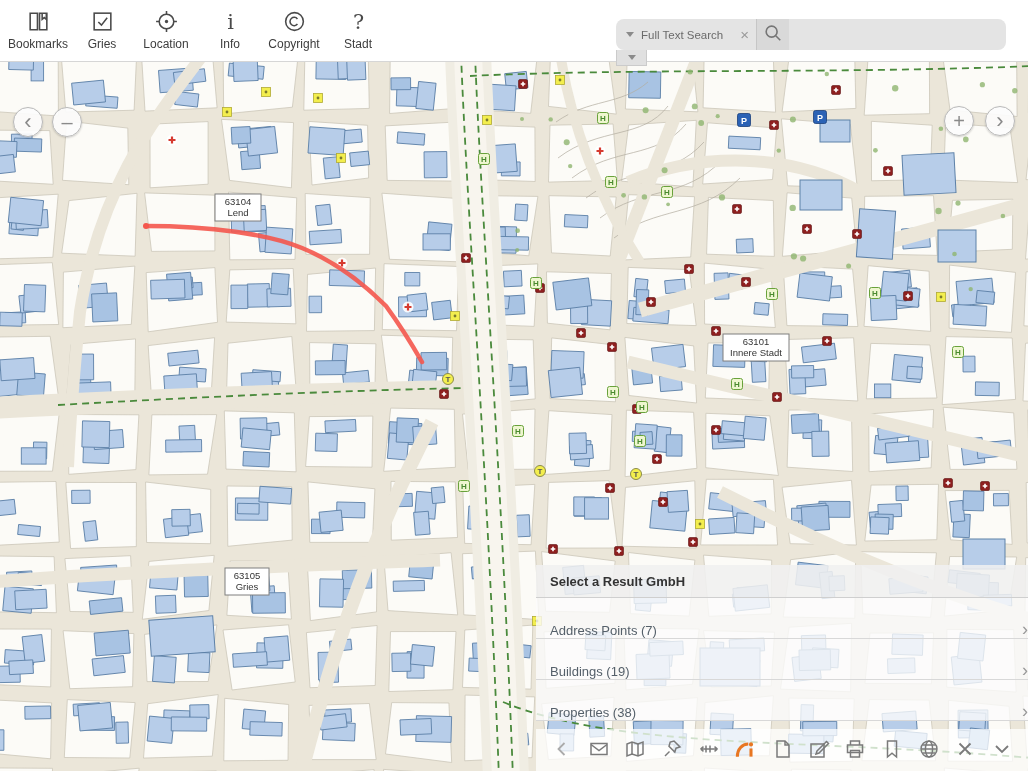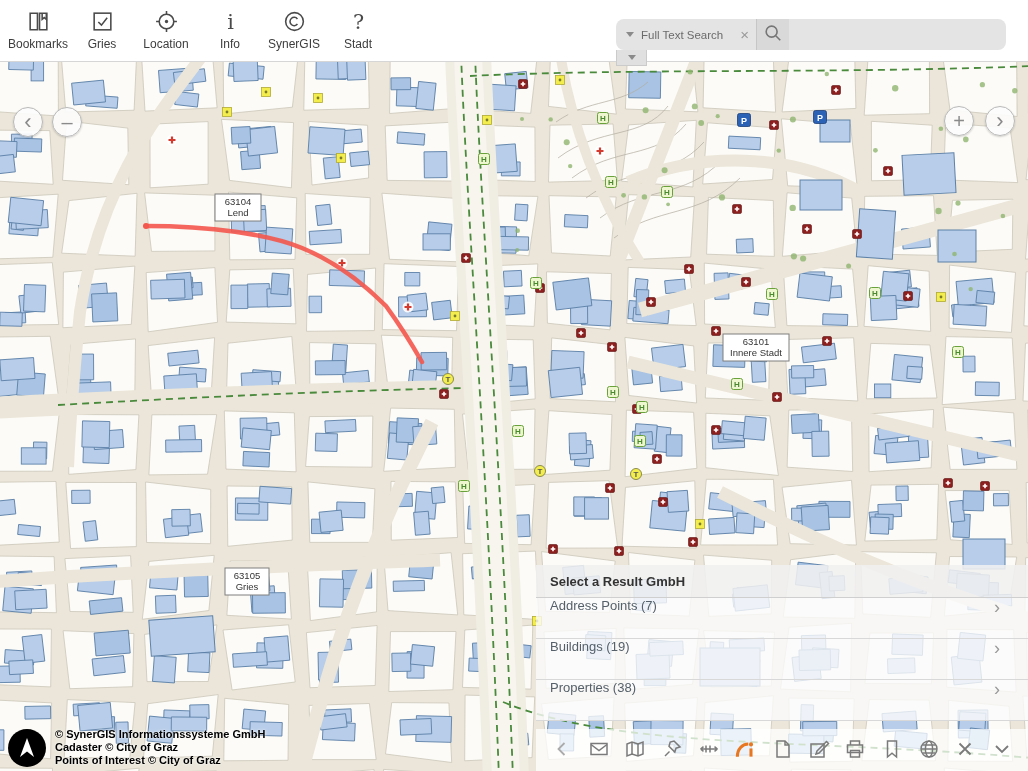--- a/index.html
+++ b/index.html
@@ -33,21 +33,21 @@
 
   .nav{position:absolute;width:30px;height:30px;border-radius:50%;background:rgba(252,252,252,.92);border:1px solid #b9b9b9;color:#8a8a8a;display:flex;align-items:center;justify-content:center;cursor:pointer;box-shadow:0 1px 2px rgba(0,0,0,.18);font-size:20px;line-height:1;padding:0;font-family:"Liberation Sans",sans-serif}
   .nav-prev{left:13px;top:45px;font-size:22px}
   .nav-zoomout{left:52px;top:45px}
   .nav-zoomin{right:54px;top:44px}
   .nav-next{right:13px;top:44px;font-size:22px}
 
   
   .rpanel{position:absolute;right:0;top:503px;width:492px;z-index:5}
   .rheader{height:33px;background:rgba(240,240,240,.88);border-bottom:1px solid #cfcfcf;display:flex;align-items:center;padding:0 14px;font-size:13px;font-weight:bold;color:#333}
-  .ritem{height:41px;background:rgba(251,251,251,.8);border-bottom:1px solid #d8d8d8;display:flex;align-items:flex-start;justify-content:space-between;padding:0 28px 0 14px;font-size:13px;color:#55606a;cursor:pointer}
+  .ritem{height:41px;background:rgba(251,251,251,.8);border-bottom:1px solid #d8d8d8;display:flex;align-items:flex-end;justify-content:space-between;padding:0 0 0 14px;font-size:13px;color:#55606a;cursor:pointer}
   .rchev{color:#999;font-size:18px;line-height:1}
 
   
   .btoolbar{position:absolute;right:0;bottom:0;width:492px;height:42px;background:rgba(255,255,255,.74);display:flex;align-items:center;justify-content:space-between;padding:0 10px;z-index:6}
   .bicon{width:32px;height:32px;display:flex;align-items:center;justify-content:center;color:#7a7a7a;cursor:pointer;background:none;border:none;padding:0}
   .bicon.dim{color:#ababab}
 
   
   .attrib{position:absolute;left:8px;bottom:4px;display:flex;align-items:center;gap:9px;z-index:6}
   .logo{width:38px;height:38px;border-radius:50%;background:#000;display:flex;align-items:center;justify-content:center;flex:none}
@@ -102,21 +102,21 @@
         <span class="tlabel">Info</span>
       </button>
 
       <button class="tool">
         <span>
           <svg width="25" height="25" viewBox="0 0 24 24" fill="none" stroke="currentColor" stroke-width="1.5">
               <circle cx="12" cy="12" r="8.5"></circle>
               <path d="M14.8 9.5a4 4 0 1 0 0 5"></path>
             </svg>
         </span>
-        <span class="tlabel">SynerGIS</span>
+        <span class="tlabel">Copyright</span>
       </button>
 
       <button class="tool">
         <span>
           <svg width="25" height="25" viewBox="0 0 24 24">
               <text x="12" y="19" font-size="20" text-anchor="middle" fill="currentColor" font-family="DejaVu Serif, serif">?</text>
             </svg>
         </span>
         <span class="tlabel">Stadt</span>
       </button>
@@ -1156,26 +1156,14 @@
               <path d="M5.5 5.5l11 11M16.5 5.5l-11 11"></path>
             </svg></span>
       </button>
       <button class="bicon">
         <span><svg width="22" height="22" viewBox="0 0 22 22" fill="none" stroke="currentColor" stroke-width="1.8">
               <path d="M5 8l6 6 6-6"></path>
             </svg></span>
       </button>
     </div>
 
-    <div class="attrib">
-      <div class="logo">
-        <svg width="26" height="26" viewBox="0 0 26 26">
-            <polygon points="13,3 20,22 13,16.5 6,22" fill="#fff"></polygon>
-          </svg>
-      </div>
-      <div class="attrib-lines">
-        <div>© SynerGIS Informationssysteme GmbH</div>
-        <div>Cadaster © City of Graz</div>
-        <div>Points of Interest © City of Graz</div>
-      </div>
-    </div>
   </div>
 </div>
 
 </body></html>

